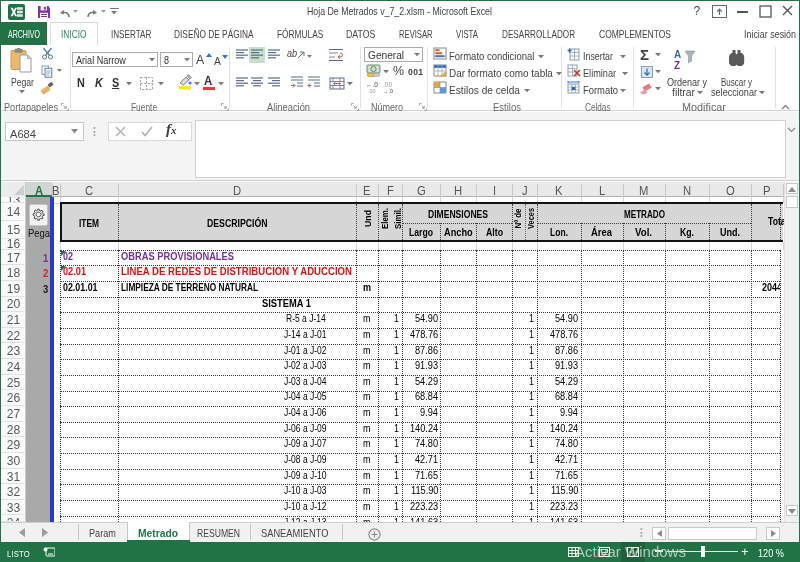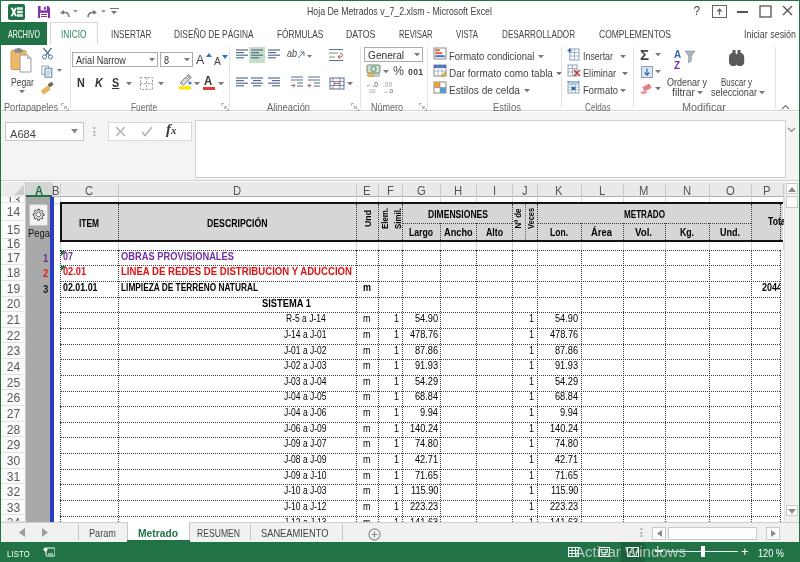--- a/index.html
+++ b/index.html
@@ -610,21 +610,21 @@
 <div class="abs" style="left:59px;top:192.8px;width:719.7px;height:1px;border-top:1px dotted #3c3c3c"></div>
 <div class="abs" style="left:59px;top:208.5px;width:719.7px;height:1px;border-top:1px dotted #3c3c3c"></div>
 <div class="abs" style="left:59px;top:224.1px;width:719.7px;height:1px;border-top:1px dotted #3c3c3c"></div>
 <div class="abs" style="left:59px;top:239.7px;width:719.7px;height:1px;border-top:1px dotted #3c3c3c"></div>
 <div class="abs" style="left:59px;top:255.4px;width:719.7px;height:1px;border-top:1px dotted #3c3c3c"></div>
 <div class="abs" style="left:59px;top:271.0px;width:719.7px;height:1px;border-top:1px dotted #3c3c3c"></div>
 <div class="abs" style="left:59px;top:286.7px;width:719.7px;height:1px;border-top:1px dotted #3c3c3c"></div>
 <div class="abs" style="left:59px;top:302.3px;width:719.7px;height:1px;border-top:1px dotted #3c3c3c"></div>
 <div class="abs" style="left:59px;top:317.9px;width:719.7px;height:1px;border-top:1px dotted #3c3c3c"></div>
 <div class="abs" style="left:59px;top:333.6px;width:719.7px;height:1px;border-top:1px dotted #3c3c3c"></div>
-<div style="position:absolute;left:61.5px;top:0.0px;font-size:10px;color:#7030a0;white-space:nowrap;transform-origin:left center;transform:scaleX(0.901);font-weight:bold;top:68.6px;">07</div>
+<div style="position:absolute;left:61.5px;top:0.0px;font-size:10px;color:#7030a0;white-space:nowrap;transform-origin:left center;transform:scaleX(0.901);font-weight:bold;top:68.6px;">02</div>
 <div style="position:absolute;left:120.0px;top:0.0px;font-size:10px;color:#7030a0;white-space:nowrap;transform-origin:left center;transform:scaleX(0.933);font-weight:bold;top:68.6px;">OBRAS PROVISIONALES</div>
 <div style="position:absolute;left:61.5px;top:0.0px;font-size:10px;color:#e01010;white-space:nowrap;transform-origin:left center;transform:scaleX(0.920);font-weight:bold;top:84.3px;">02.01</div>
 <div style="position:absolute;left:120.0px;top:0.0px;font-size:10px;color:#e01010;white-space:nowrap;transform-origin:left center;transform:scaleX(0.960);font-weight:bold;top:84.3px;">LINEA DE REDES DE DISTRIBUCION Y ADUCCION</div>
 <div style="position:absolute;left:61.5px;top:0.0px;font-size:10px;color:#000;white-space:nowrap;transform-origin:left center;transform:scaleX(0.887);font-weight:bold;top:99.9px;">02.01.01</div>
 <div style="position:absolute;left:120.0px;top:0.0px;font-size:10px;color:#000;white-space:nowrap;transform-origin:left center;transform:scaleX(0.830);font-weight:bold;top:99.9px;">LIMPIEZA DE TERRENO NATURAL</div>
 <div style="position:absolute;left:362.0px;top:0.0px;font-size:10px;color:#000;white-space:nowrap;transform-origin:left center;transform:scaleX(0.900);font-weight:bold;top:99.9px;">m</div>
 <div class="abs" style="left:761px;top:99.9px;width:17.7px;height:13px;overflow:hidden">
       <div style="position:absolute;left:0.0px;top:0.0px;font-size:10px;color:#000;white-space:nowrap;transform-origin:left center;transform:scaleX(0.900);font-weight:bold;top:0;">2044.55</div>
     </div>
 <div style="position:absolute;left:261.0px;top:0.0px;font-size:10px;color:#000;white-space:nowrap;transform-origin:left center;transform:scaleX(0.935);font-weight:bold;top:115.5px;">SISTEMA 1</div>

